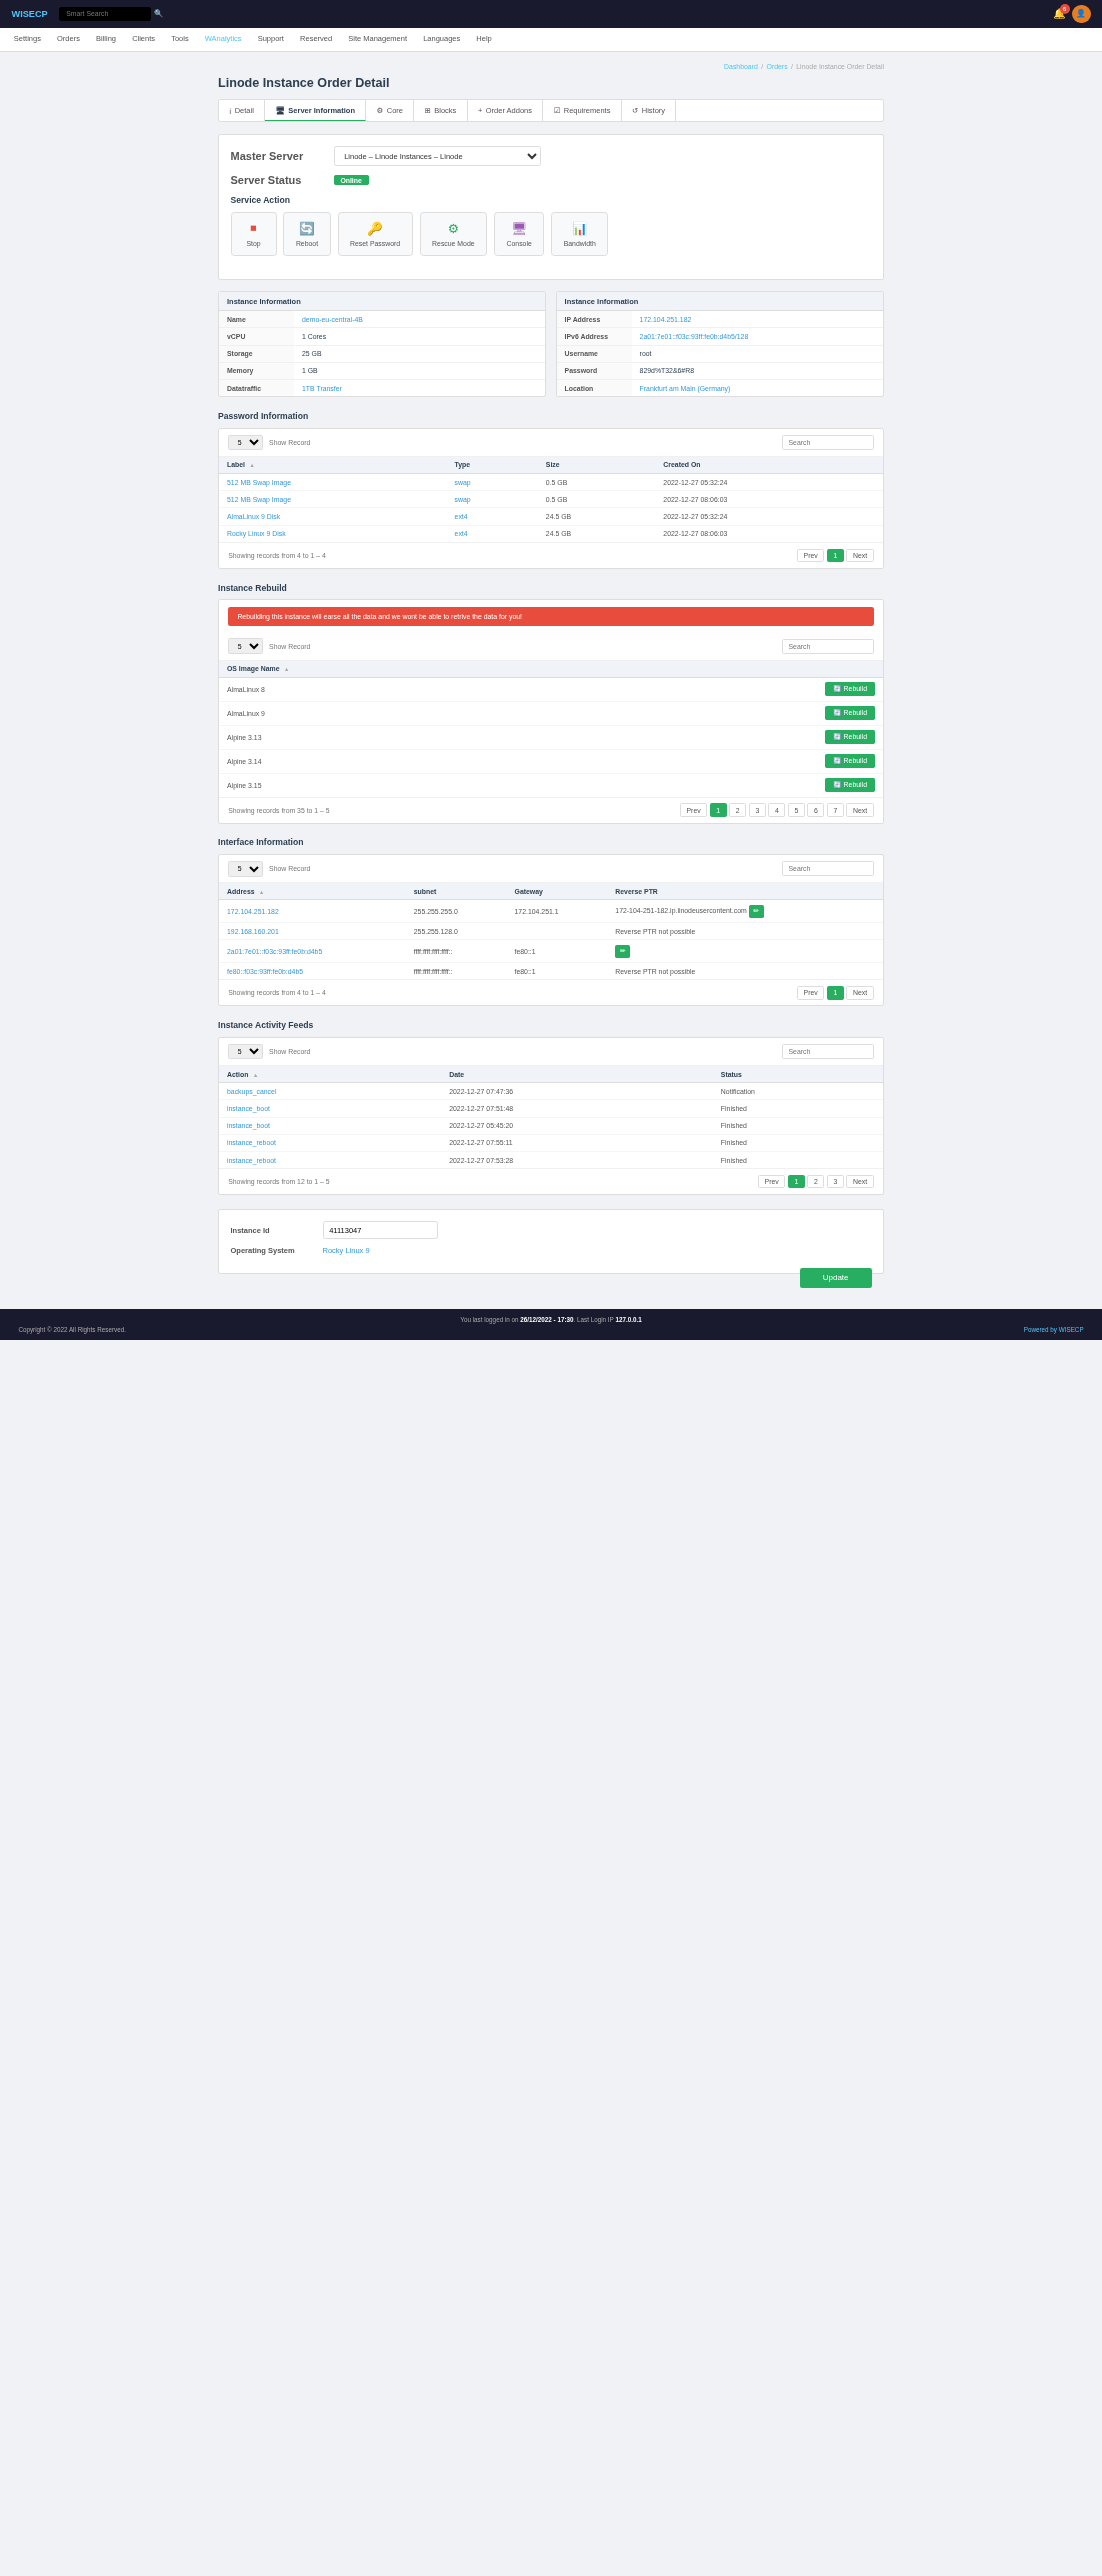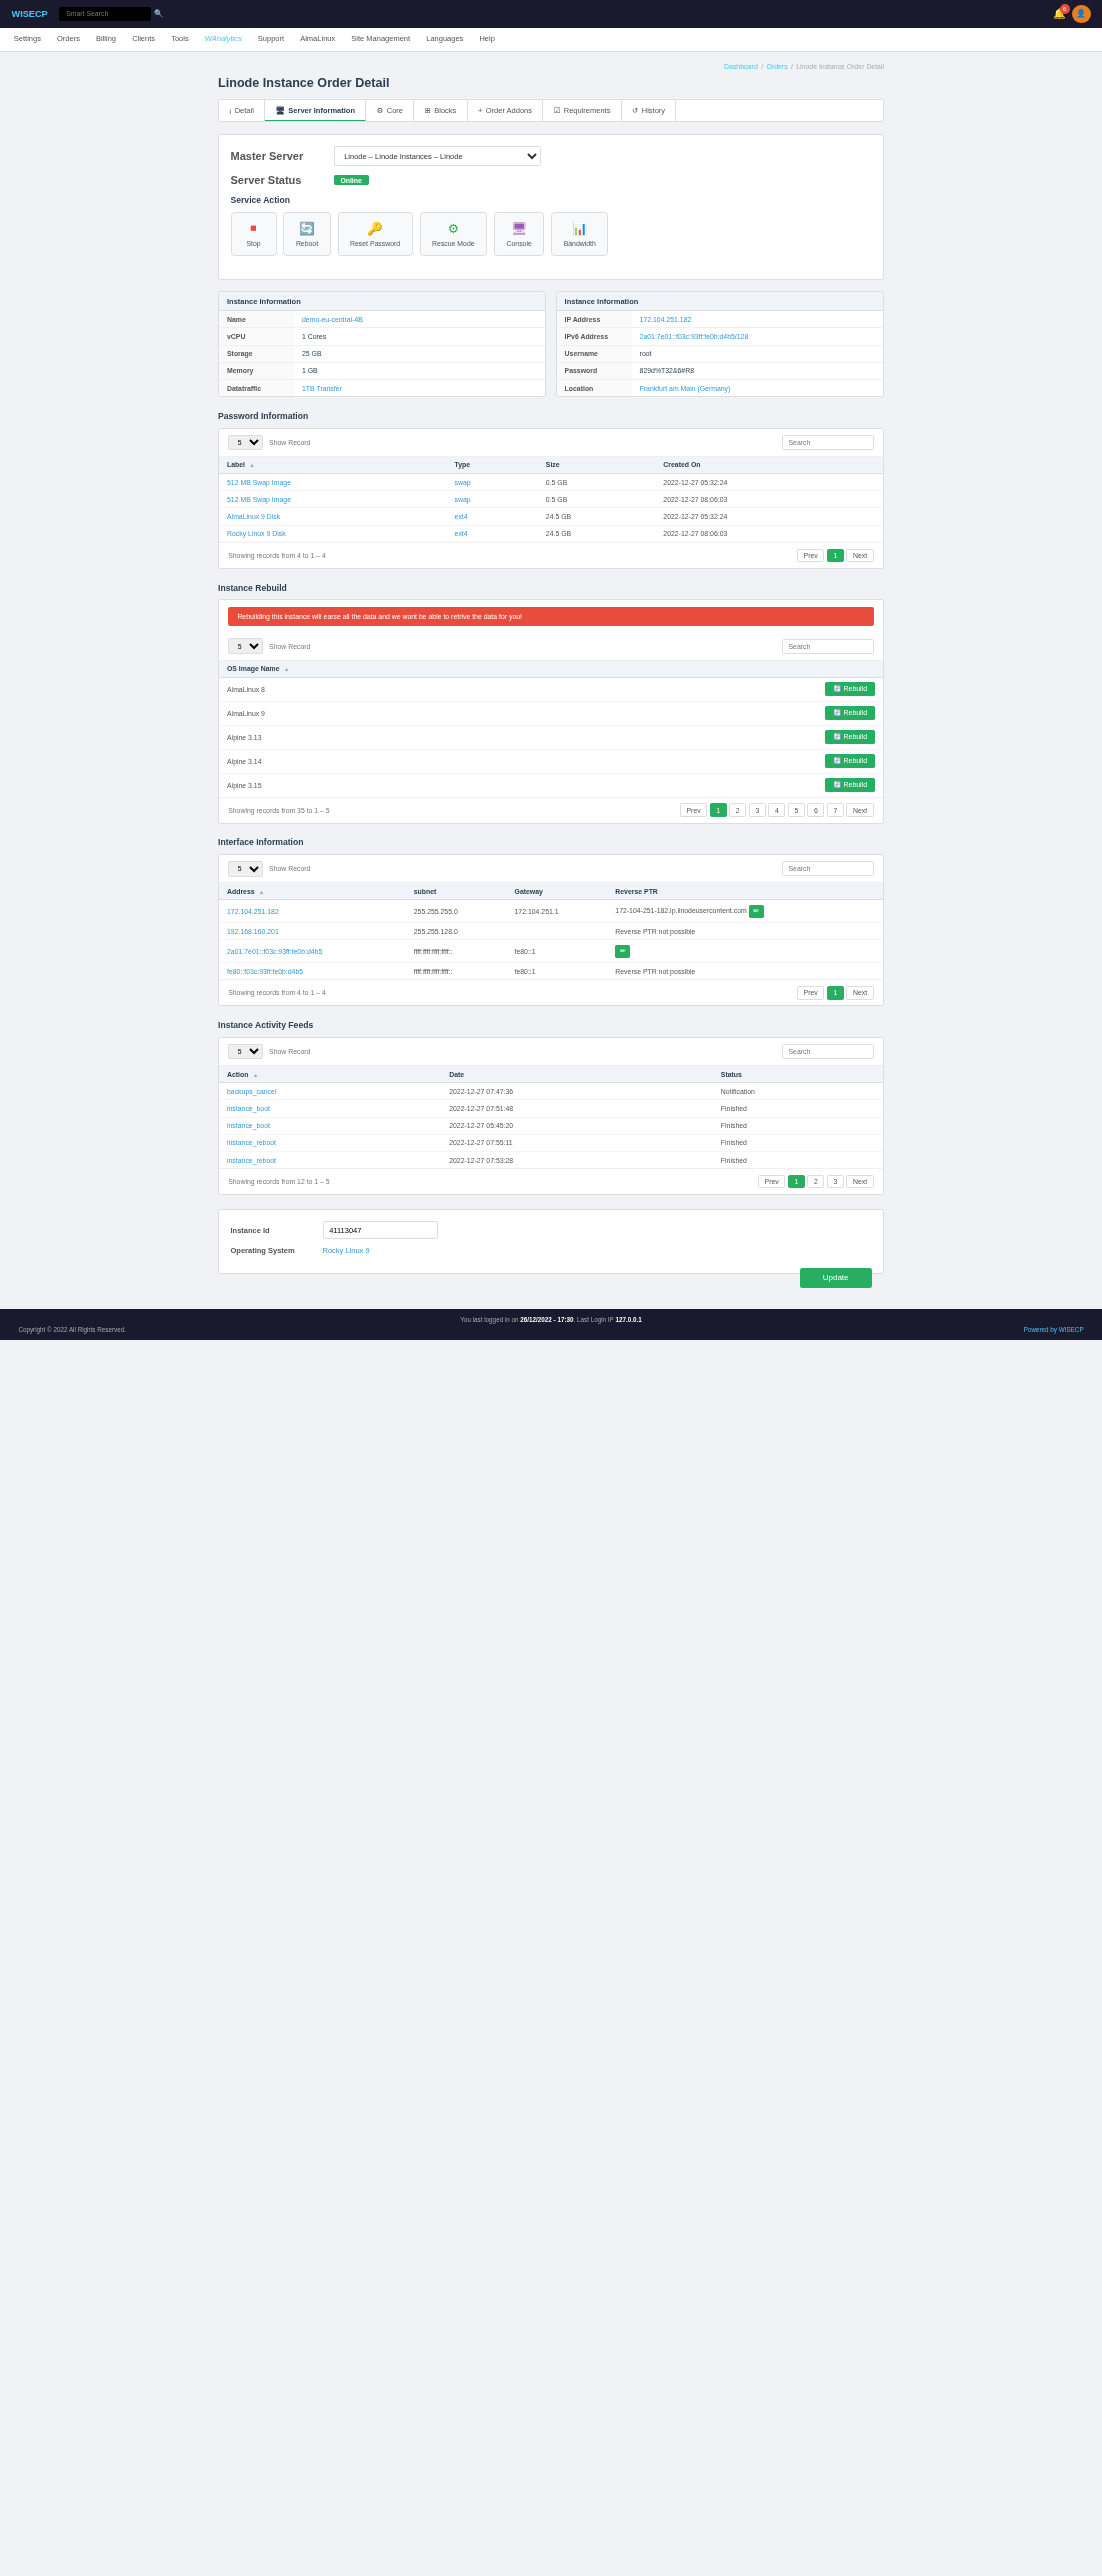--- a/index.html
+++ b/index.html
@@ -11,21 +11,21 @@
     .logo span { color: #4fc3f7; }
     .search-bar { background: #000000; border: none; color: #aaa; padding: 3.4px 6.9px; border-radius: 2.3px; width: 92px; font-size: 6.9px; }
     .search-icon { color: #aaa; margin-left: 3.4px; }
     .top-right { margin-left: auto; display: flex; align-items: center; gap: 5.7px; }
     .notif-badge { background: #e74c3c; color: white; border-radius: 50%; width: 10.3px; height: 10.3px; font-size: 5.7px; display: flex; align-items: center; justify-content: center; }
     .avatar { width: 18.4px; height: 18.4px; background: #e67e22; border-radius: 50%; display: flex; align-items: center; justify-content: center; color: white; font-size: 8px; }
 
     
     .main-nav { background: #fff; border-bottom: 0.6px solid #ddd; padding: 0 11.5px; display: flex; gap: 11.5px; height: 24px; align-items: center; }
     .main-nav a { color: #555; text-decoration: none; font-size: 7.5px; padding: 5.7px 2.3px; border-bottom: 1.1px solid transparent; }
-    .wanalytics { color: #4fc3f7 !important; font-style: italic; }
+    .wanalytics { color: #4fc3f7 !important; }
 
     
     .content { max-width: 689px; margin: 0 auto; padding: 11.5px; }
 
     
     .breadcrumb { display: flex; align-items: center; gap: 3.4px; font-size: 6.9px; color: #777; margin-bottom: 5.7px; justify-content: flex-end; }
     .breadcrumb a { color: #4fc3f7; text-decoration: none; }
     .breadcrumb span { color: #aaa; }
 
     
@@ -131,21 +131,21 @@
 </div>
 
 <div class="main-nav">
   <a href="#">Settings</a>
   <a href="#">Orders</a>
   <a href="#">Billing</a>
   <a href="#">Clients</a>
   <a href="#">Tools</a>
   <a href="#" class="wanalytics">WAnalytics</a>
   <a href="#">Support</a>
-  <a href="#">AlmaLinux</a>
+  <a href="#">Reserved</a>
   <a href="#">Site Management</a>
   <a href="#">Languages</a>
   <a href="#">Help</a>
 </div>
 
 <div class="content">
 
   <div class="breadcrumb">
     <a href="#">Dashboard</a>
     <span>/</span>

